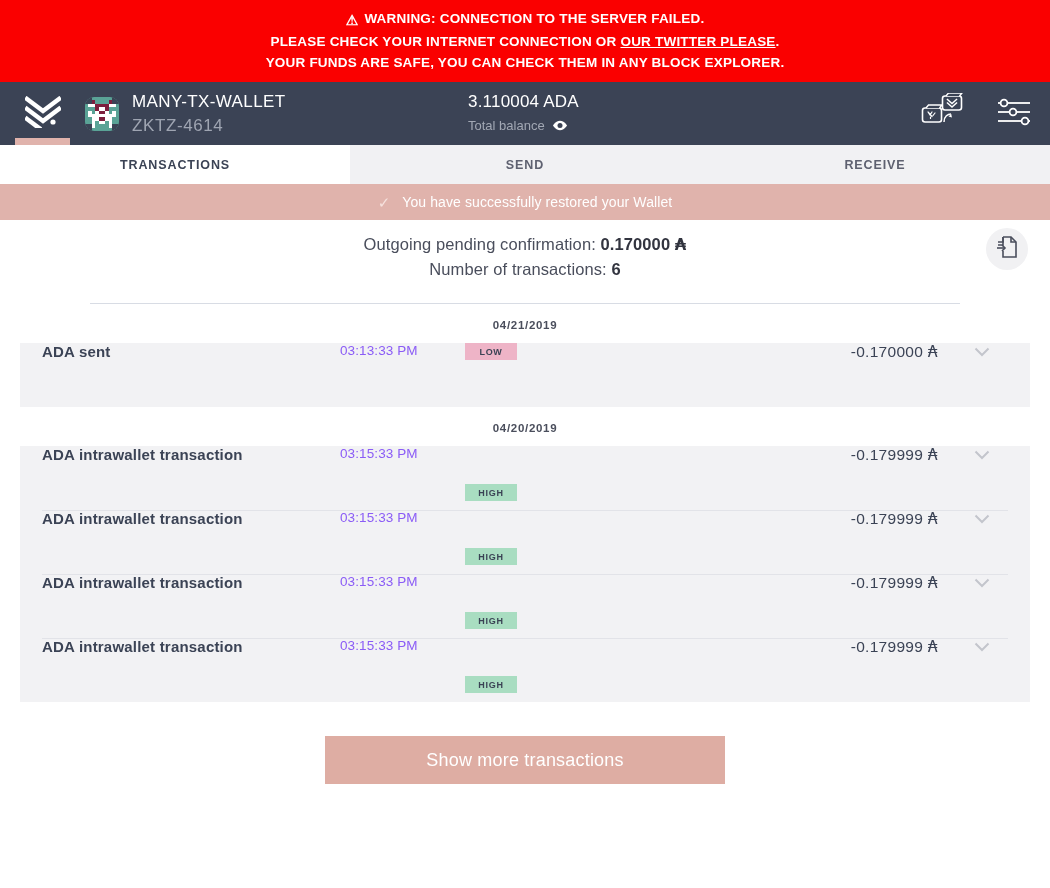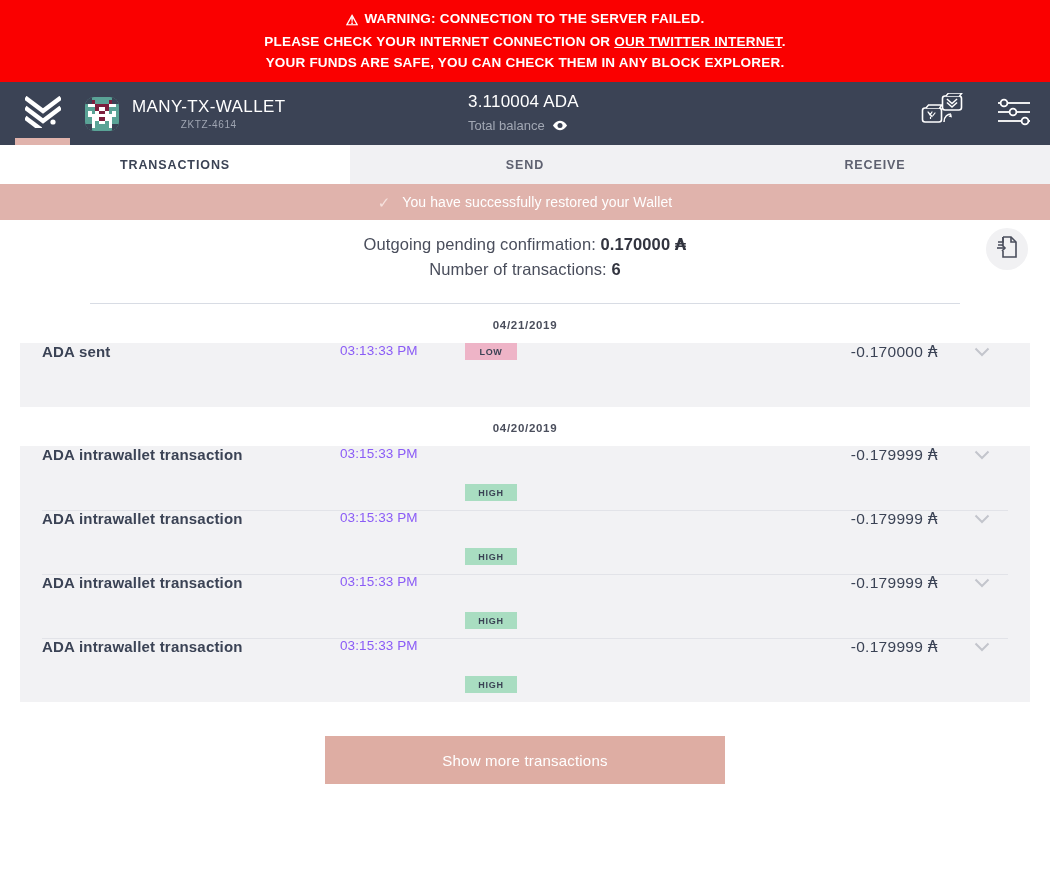--- a/index.html
+++ b/index.html
@@ -64,24 +64,23 @@
     flex: none;
   }
   .wallet-texts { line-height: 1.25; }
   .wallet-name {
     color: #ffffff;
     font-size: 17px;
     letter-spacing: 0.4px;
   }
   .wallet-id {
     color: #9fa5b2;
-    font-size: 10px;
+    font-size: 17px;
     letter-spacing: 0.6px;
     margin-top: 2px;
-    text-align: center;
   }
   .balance-block {
     position: absolute;
     left: 468px; top: 50%;
     transform: translateY(-50%);
     line-height: 1.3;
   }
   .balance-amount {
     color: #ffffff;
     font-size: 17px;
@@ -235,36 +234,36 @@
 
   
   .showmore-wrap {
     display: flex; justify-content: center;
     padding-top: 34px;
   }
   .showmore-btn {
     width: 400px; height: 48px;
     background: #deada3;
     color: #ffffff;
-    font-size: 15px;
+    font-size: 18px;
     letter-spacing: 0.2px;
     display: flex; align-items: center; justify-content: center;
     border: none;
     font-family: "Liberation Sans", sans-serif;
   }
 </style>
 </head>
 <body>
 
 <div class="warning-bar">
   <div class="warning-line">
     <span class="warn-icon">⚠</span><span>WARNING: CONNECTION TO THE SERVER FAILED.</span>
   </div>
   <div class="warning-line">
-    <span>PLEASE CHECK YOUR INTERNET CONNECTION OR </span><a class="warning-link" href="#">OUR TWITTER INTERNET</a><span>.</span>
+    <span>PLEASE CHECK YOUR INTERNET CONNECTION OR </span><a class="warning-link" href="#">OUR TWITTER PLEASE</a><span>.</span>
   </div>
   <div class="warning-line">
     <span>YOUR FUNDS ARE SAFE, YOU CAN CHECK THEM IN ANY BLOCK EXPLORER.</span>
   </div>
 </div>
 
 <div class="topbar">
 
   <div class="logo-wrap">
     <span>

